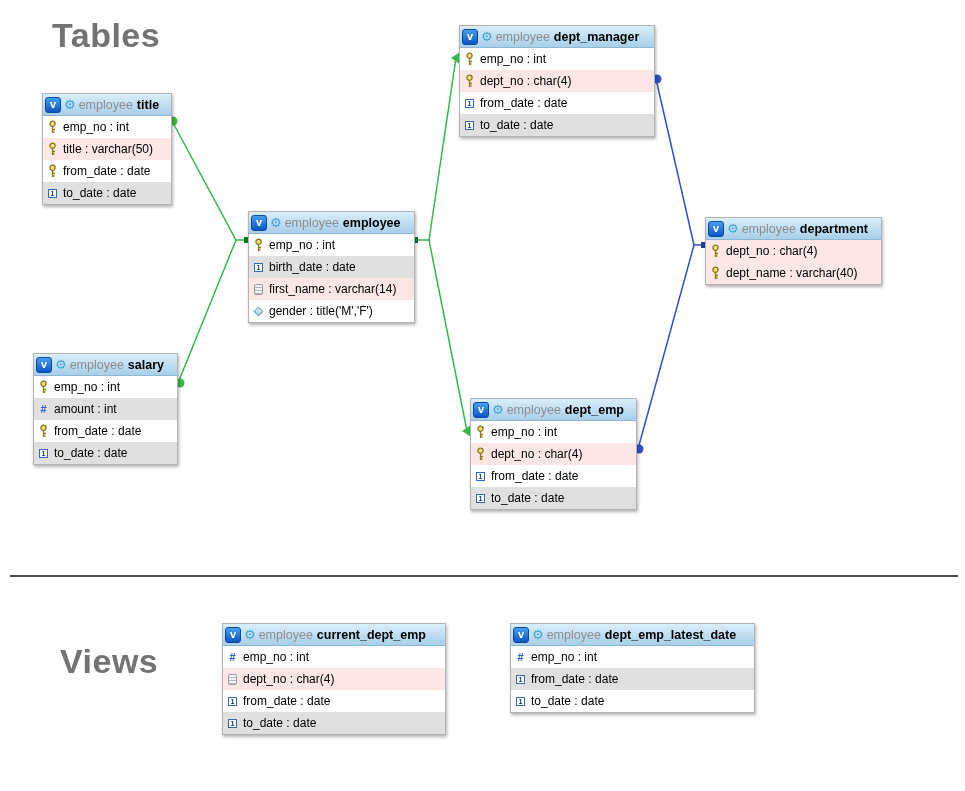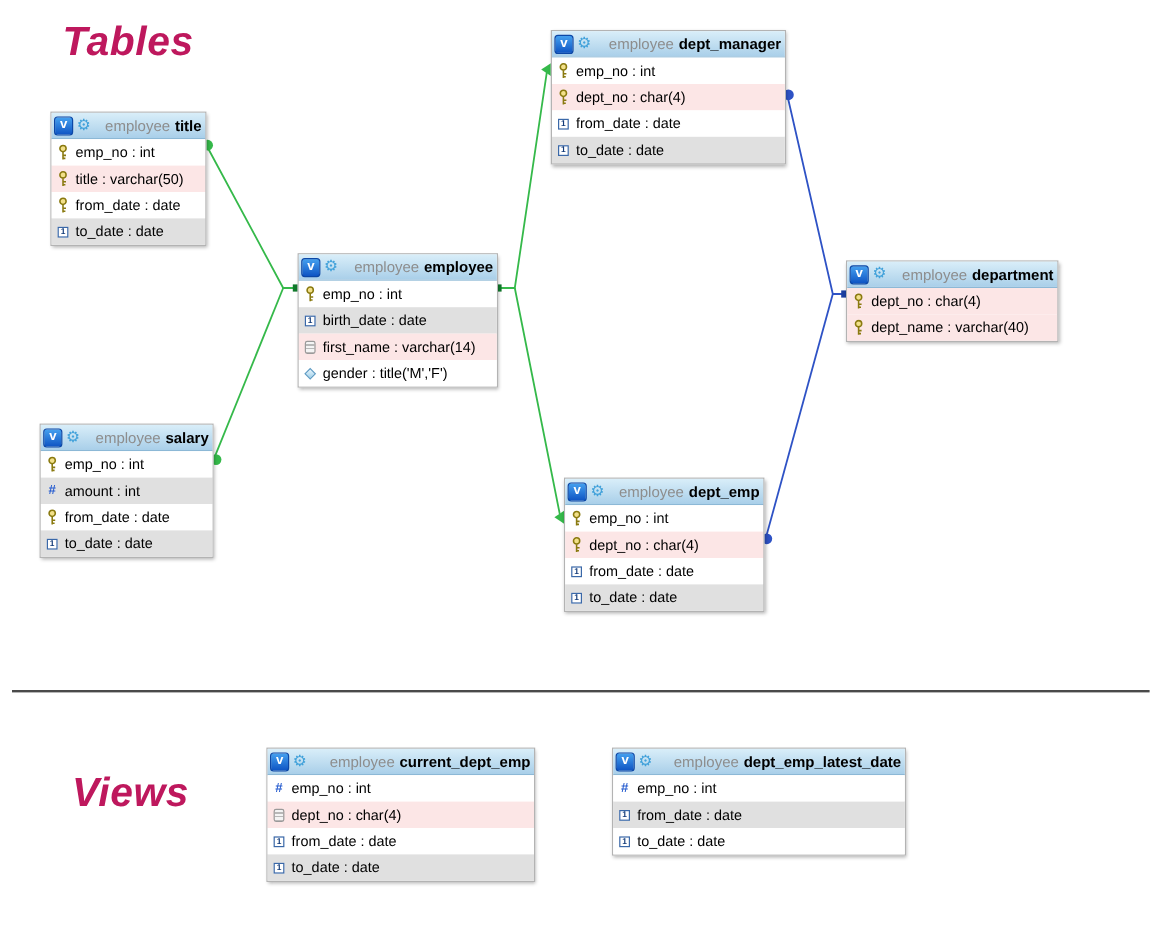--- a/index.html
+++ b/index.html
@@ -1,23 +1,22 @@
 <!DOCTYPE html>
 <html><head>
 <meta charset="utf-8">
 <style>
   html,body{margin:0;padding:0;}
   body{
     width:965px;height:791px;position:relative;background:#ffffff;
     font-family:"Liberation Sans","DejaVu Sans",sans-serif;overflow:hidden;
   }
   .section-heading{
-    position:absolute;font-size:34px;font-weight:700;color:#be185d;
+    position:absolute;font-size:34px;font-weight:700;color:#737373;
     letter-spacing:0.5px;
-    font-style:italic;
   }
   #heading-tables{left:52px;top:16px;}
   #heading-views{left:60px;top:642px;}
   .divider{
     position:absolute;left:10px;top:575px;width:948px;height:2px;background:#4a4a4a;
   }
   .db-table{
     position:absolute;box-sizing:border-box;border:1px solid #b3b3b3;
     background:#ffffff;box-shadow:1px 2px 3px rgba(0,0,0,0.30);
   }
@@ -30,21 +29,21 @@
     width:16px;height:16px;flex:0 0 16px;border-radius:3px;
     background:linear-gradient(#44a0ef,#0f55c4);
     border:1px solid #0c47a6;box-sizing:border-box;
     color:#ffffff;font-size:11px;font-weight:700;
     display:flex;align-items:center;justify-content:center;line-height:1;
   }
   .gear{
     flex:0 0 auto;color:#41a1da;font-size:13px;line-height:1;
     font-family:"DejaVu Sans",sans-serif;
   }
-  .htext{flex:1;text-align:right;white-space:nowrap;overflow:hidden;font-size:12.5px;}
+  .htext{flex:1;text-align:left;white-space:nowrap;overflow:hidden;font-size:12.5px;}
   .schema-name{color:#8d8d8d;}
   .obj-name{color:#000;font-weight:700;margin-left:4px;}
   .trow{
     height:22px;display:flex;align-items:center;gap:5px;padding-left:4px;
     font-size:12px;color:#000;background:#ffffff;white-space:nowrap;
   }
   .bg-pink{background:#fce6e6;}
   .bg-gray{background:#e0e0e0;}
   .ic{width:11px;flex:0 0 11px;display:flex;align-items:center;justify-content:center;}
   .date-box{

